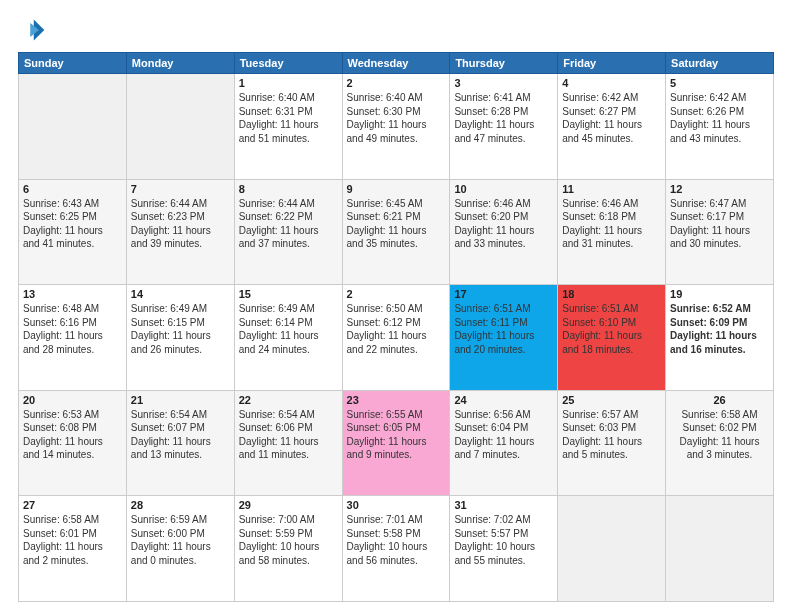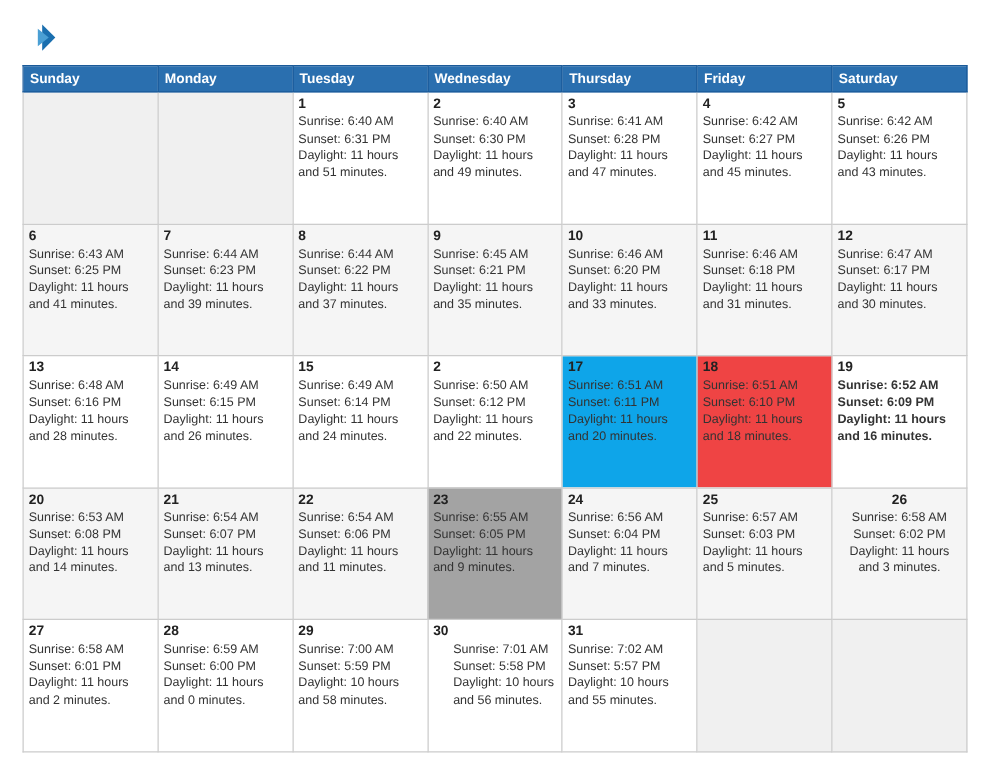--- a/index.html
+++ b/index.html
@@ -264,21 +264,21 @@
             <div class="day-detail" style="white-space: pre-line;">Sunrise: 6:54 AM
 Sunset: 6:07 PM
 Daylight: 11 hours and 13 minutes.</div>
           </td>
           <td style="background: rgb(245, 245, 245);">
             <span class="day-num">22</span>
             <div class="day-detail" style="white-space: pre-line;">Sunrise: 6:54 AM
 Sunset: 6:06 PM
 Daylight: 11 hours and 11 minutes.</div>
           </td>
-          <td style="background: #a3a3a3;">
+          <td style="background: #f9a8d4;">
             <span class="day-num">23</span>
             <div class="day-detail" style="white-space: pre-line;">Sunrise: 6:55 AM
 Sunset: 6:05 PM
 Daylight: 11 hours and 9 minutes.</div>
           </td>
           <td style="background: rgb(245, 245, 245);">
             <span class="day-num">24</span>
             <div class="day-detail" style="white-space: pre-line;">Sunrise: 6:56 AM
 Sunset: 6:04 PM
 Daylight: 11 hours and 7 minutes.</div>
@@ -310,21 +310,21 @@
 Daylight: 11 hours and 0 minutes.</div>
           </td>
           <td style="background: rgb(255, 255, 255); margin-top: 42px;">
             <span class="day-num">29</span>
             <div class="day-detail" style="white-space: pre-line;">Sunrise: 7:00 AM
 Sunset: 5:59 PM
 Daylight: 10 hours and 58 minutes.</div>
           </td>
           <td style="background: rgb(255, 255, 255);">
             <span class="day-num">30</span>
-            <div class="day-detail" style="white-space: pre-line; margin-left: 16px;">Sunrise: 7:01 AM
+            <div class="day-detail" style="white-space: pre-line;">Sunrise: 7:01 AM
 Sunset: 5:58 PM
 Daylight: 10 hours and 56 minutes.</div>
           </td>
           <td style="background: rgb(255, 255, 255);">
             <span class="day-num">31</span>
             <div class="day-detail" style="white-space: pre-line;">Sunrise: 7:02 AM
 Sunset: 5:57 PM
 Daylight: 10 hours and 55 minutes.</div>
           </td>
           <td class="empty" style="background: rgb(239, 239, 239);"></td>

